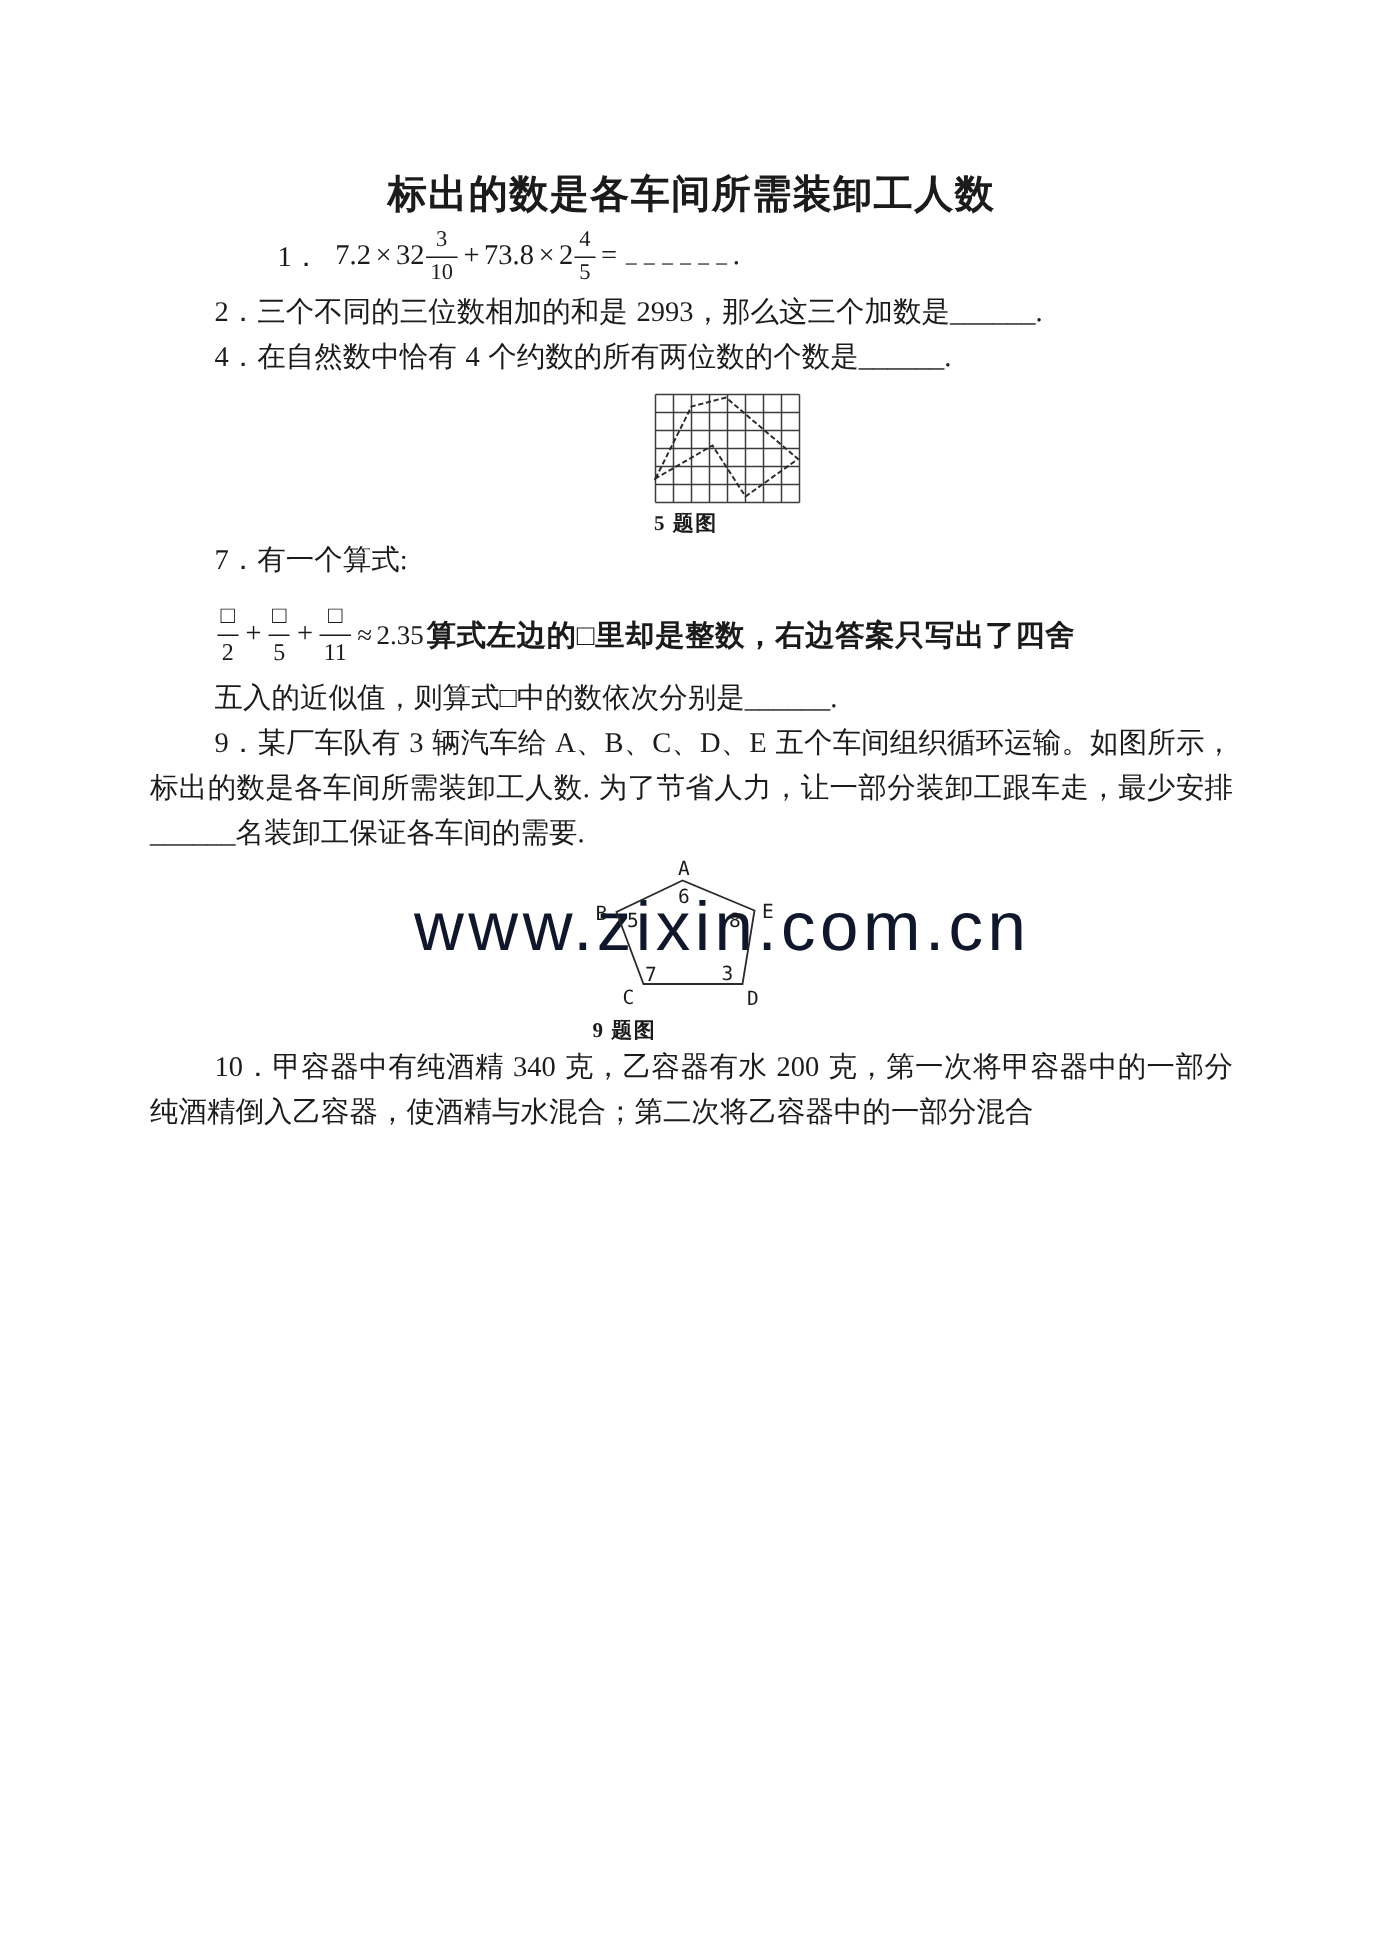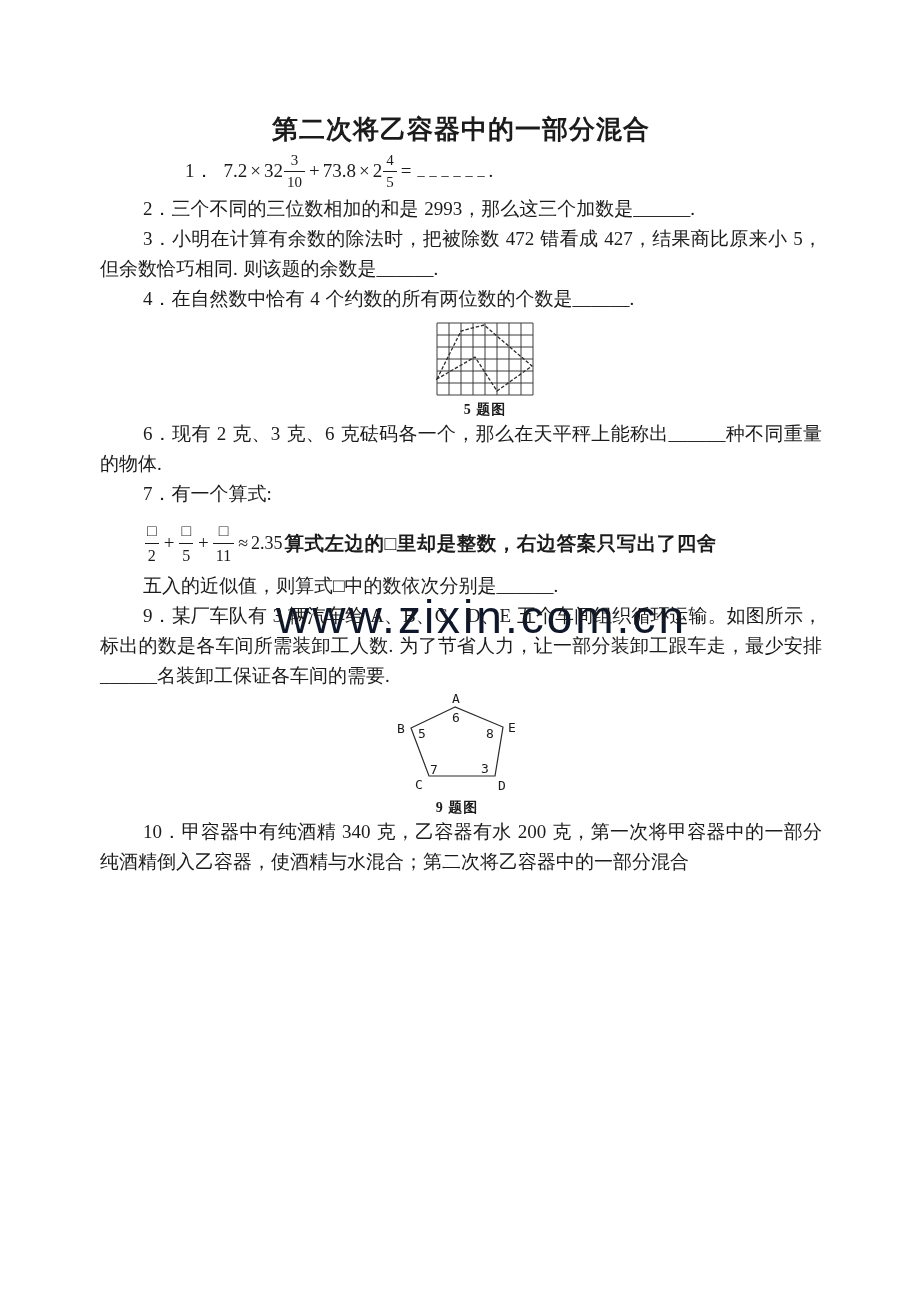--- a/index.html
+++ b/index.html
@@ -92,21 +92,21 @@
     margin-left:2px;
     letter-spacing:0.5px;
   }
   .p7-cont{margin-top:8px;font-family:Liberation Serif, serif;}
   .p8{margin-top:5px;}
   .fig5-wrap{margin-top:8px;}
   .fig5-svg{display:block;margin-left:336px;}
   .fig-caption{
     margin:5px 0 0 336px;
     width:98px;
-    text-align:center;
+    text-align:left;
     font-size:14px;
     line-height:18px;
     font-weight:600;
     letter-spacing:1px;
   }
   .fig9-caption{margin:2px 0 0 295px;width:124px;}
   .p6{margin-top:18px;}
   .fig9-svg{display:block;margin-left:295px;margin-top:0;}
   .p10{margin-top:18px;}
   .grid-lines line{stroke:#3c3c3c;stroke-width:1;}
@@ -120,21 +120,21 @@
 </style>
 </head>
 <body>
 
 <div class="page">
 
   <div class="watermark">www.zixin.com.cn</div>
 
   <div class="content">
 
-    <h1 class="title">第二次将乙容器中的一部分混合</h1>
+    <h1 class="title">标出的数是各车间所需装卸工人数</h1>
 
 
     <div class="formula-row formula-1">
       <span class="p1-number">1．</span>
       <span>7.2</span>
       <span class="op">×</span>
       <span>32</span>
       <span class="frac">
         <span class="num">3</span>
         <span class="den">10</span>
@@ -146,21 +146,20 @@
       <span class="frac">
         <span class="num">4</span>
         <span class="den">5</span>
       </span>
       <span class="op">=</span>
       <span class="dash-blank">−−−−−−</span>
       <span>.</span>
     </div>
 
     <p class="problem">2．三个不同的三位数相加的和是 2993，那么这三个加数是______.</p>
-    <p class="problem">3．小明在计算有余数的除法时，把被除数 472 错看成 427，结果商比原来小 5，但余数恰巧相同. 则该题的余数是______.</p>
     <p class="problem">4．在自然数中恰有 4 个约数的所有两位数的个数是______.</p>
 
     <div class="fig5-wrap">
       <svg id="grid-svg" class="fig5-svg" width="98" height="74" viewBox="-1 -1 98 74">
         <g class="grid-lines">
             <line x1="0" y1="0" x2="0" y2="72"></line>
             <line x1="12" y1="0" x2="12" y2="72"></line>
             <line x1="24" y1="0" x2="24" y2="72"></line>
             <line x1="36" y1="0" x2="36" y2="72"></line>
             <line x1="48" y1="0" x2="48" y2="72"></line>
@@ -174,21 +173,20 @@
             <line x1="0" y1="36" x2="96" y2="36"></line>
             <line x1="0" y1="48" x2="96" y2="48"></line>
             <line x1="0" y1="60" x2="96" y2="60"></line>
             <line x1="0" y1="72" x2="96" y2="72"></line>
           </g>
         <polygon class="shape-poly" points="0,56 24,8 47,2 95,43 60,68 38,34"></polygon>
       </svg>
       <div class="fig-caption">5 题图</div>
     </div>
 
-    <p class="problem p6">6．现有 2 克、3 克、6 克砝码各一个，那么在天平秤上能称出______种不同重量的物体.</p>
     <p class="problem">7．有一个算式:</p>
 
     <div class="formula-row formula-7">
       <span class="frac frac-big">
         <span class="num">□</span>
         <span class="den">2</span>
       </span>
       <span class="op">+</span>
       <span class="frac frac-big">
         <span class="num">□</span>

